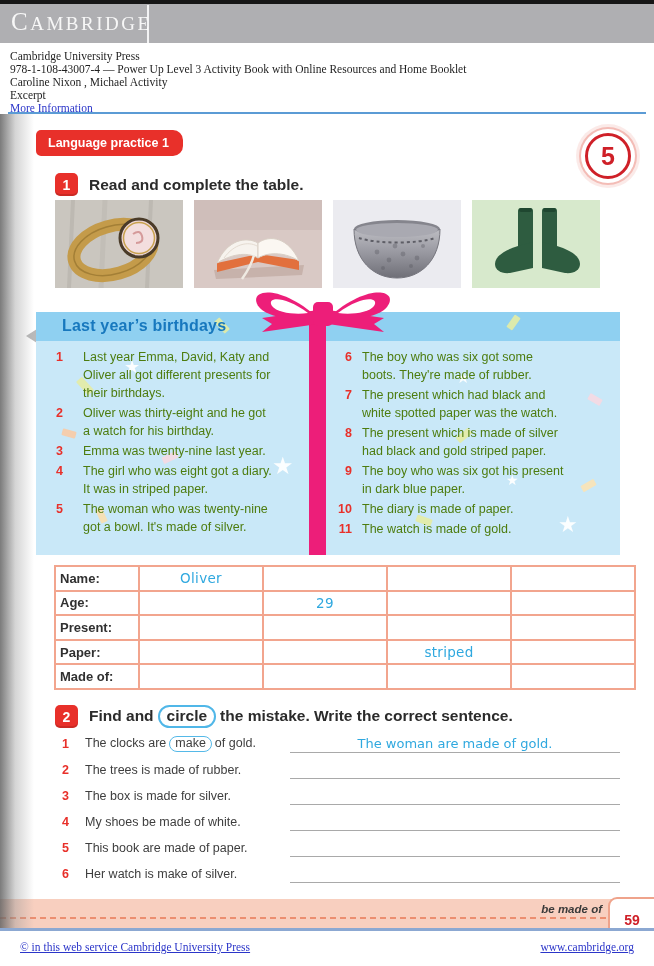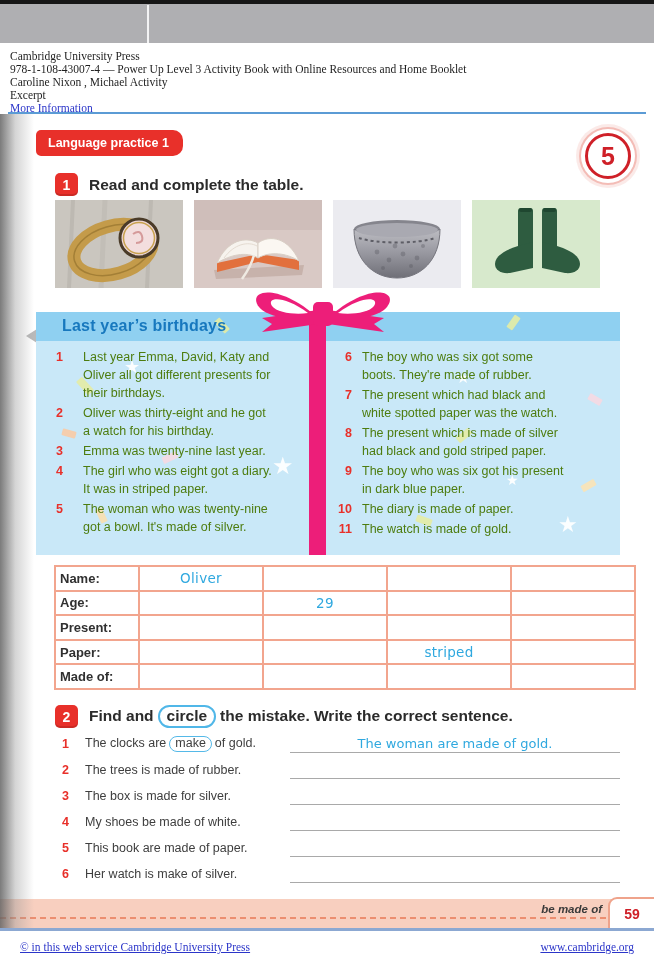--- a/index.html
+++ b/index.html
@@ -84,32 +84,33 @@
   .ansline{position:absolute;left:228px;width:330px;bottom:4px;height:16px;border-bottom:1.3px solid #A9A9A9;}
   .ans-text{position:absolute;left:0;right:0;bottom:1px;text-align:center;
     font-family:"DejaVu Sans",sans-serif;color:#2FA8DF;font-size:13px;}
 
   
   .footer-bar{position:absolute;left:0;top:899px;width:654px;height:29px;background:#F8CFBF;}
   .footer-dash{position:absolute;left:0;top:917px;width:606px;border-top:2px dashed #EC8E70;}
   .footer-tag{position:absolute;right:52px;top:903px;font-style:italic;font-weight:bold;font-size:11.5px;color:#3A3A3A;}
   .page-numbox{position:absolute;left:608px;top:897px;width:46px;height:31px;background:#fff;box-sizing:border-box;
     border-left:2px solid #EFA38B;border-top:2px solid #EFA38B;border-radius:9px 0 0 0;
-    display:flex;align-items:center;justify-content:center;z-index:2;}
+    display:flex;align-items:flex-end;justify-content:center;z-index:2;}
   .page-num{color:#CF2028;font-weight:bold;font-size:14px;}
   .rule-bottom{position:absolute;left:0;top:928px;width:654px;height:3px;background:#8CA8D2;}
   .footer-link-l{position:absolute;left:20px;top:941px;font-family:"Liberation Serif",serif;font-size:11.5px;}
   .footer-link-r{position:absolute;right:20px;top:941px;font-family:"Liberation Serif",serif;font-size:11.5px;}
 </style>
 </head>
 <body>
 
 <div class="page">
 
   <div class="topbar">
+    <div class="brand"><span class="bigc">C</span><span>AMBRIDGE</span></div>
     <div class="brand-divider"></div>
   </div>
   <div class="topstrip"></div>
 
   <div class="pubinfo">
     <div>Cambridge University Press</div>
     <div>978-1-108-43007-4 — Power Up Level 3 Activity Book with Online Resources and Home Booklet</div>
     <div>Caroline Nixon , Michael Activity</div>
     <div>Excerpt</div>
     <div class="link">More Information</div>

